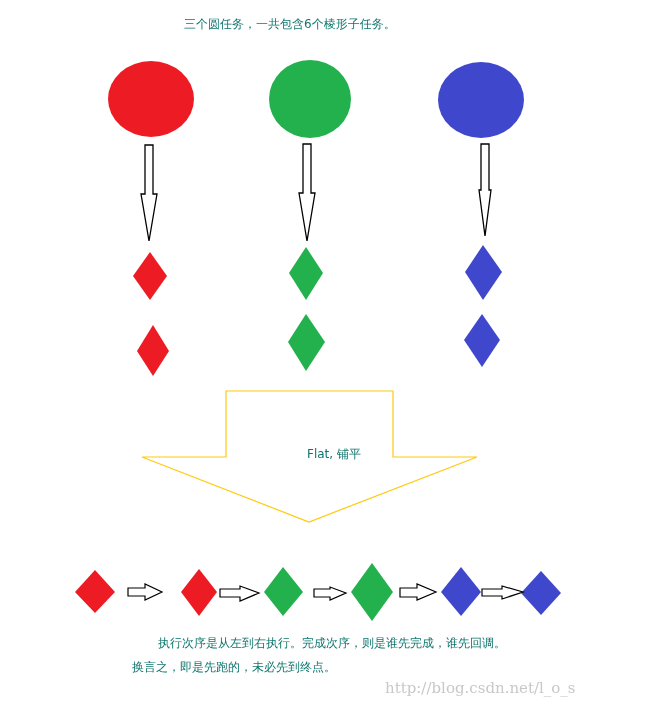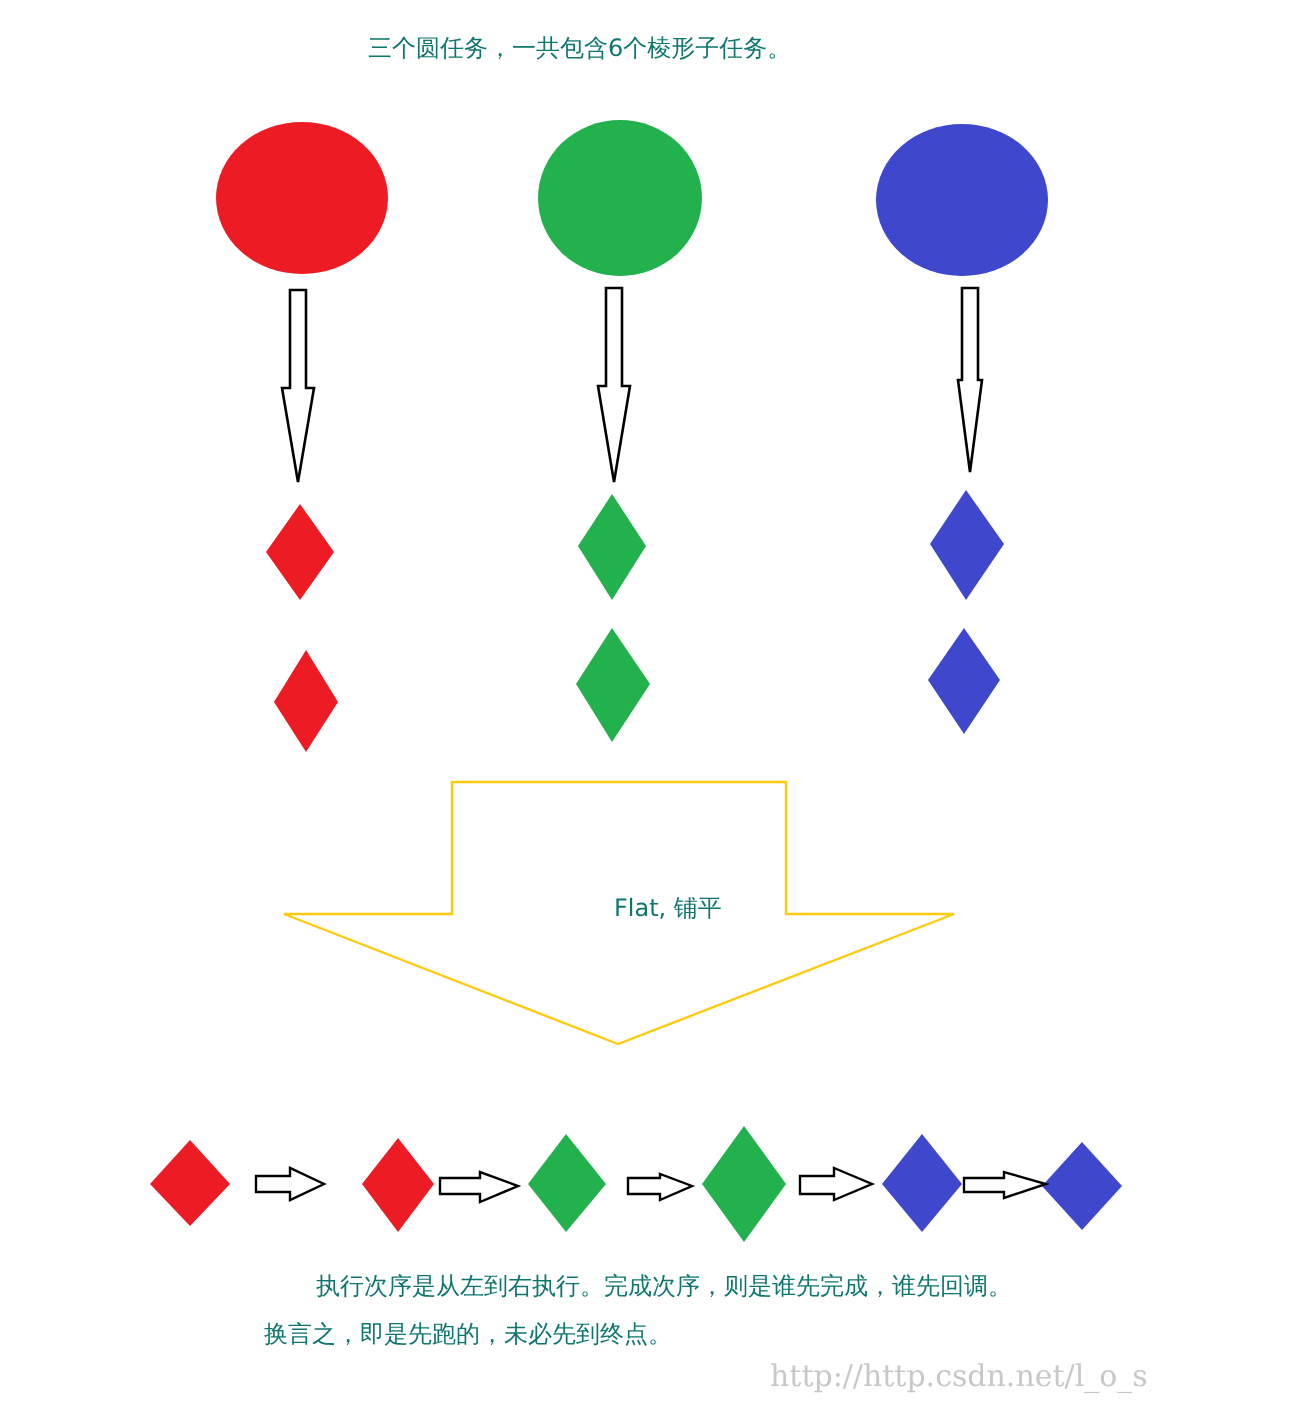--- a/index.html
+++ b/index.html
@@ -53,13 +53,13 @@
     <path d="M400,588 L417,588 L417,584 L436,592 L417,600 L417,597 L400,597 Z"></path>
     <path d="M482,589 L502,589 L502,586 L523,592 L502,599 L502,596 L482,596 Z"></path>
   </g>
 </svg>
 
 <div class="txt" style="left:275px; top:446px;margin-left:32px;">Flat, 铺平</div>
 
 <div class="txt" style="left:142px; top:635px;margin-left:16px;">执行次序是从左到右执行。完成次序，则是谁先完成，谁先回调。</div>
 <div class="txt" style="left:132px; top:659px;">换言之，即是先跑的，未必先到终点。</div>
 
-<div class="wm" style="left:385px; top:679px;">http://http.csdn.net/l_o_s</div>
+<div class="wm" style="left:385px; top:679px;">http://blog.csdn.net/l_o_s</div>
 
 </body></html>

